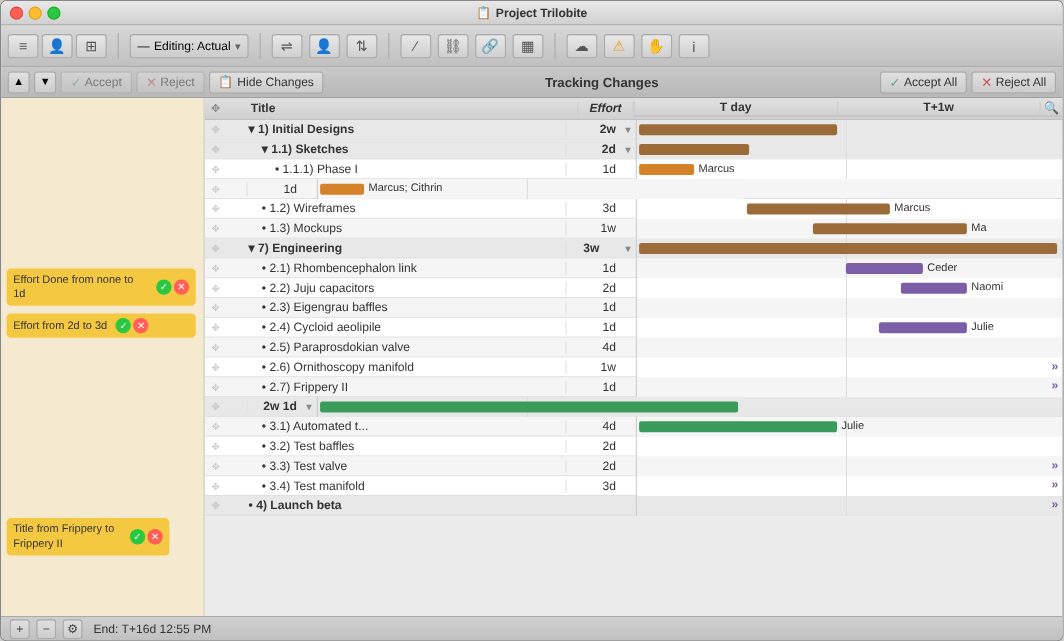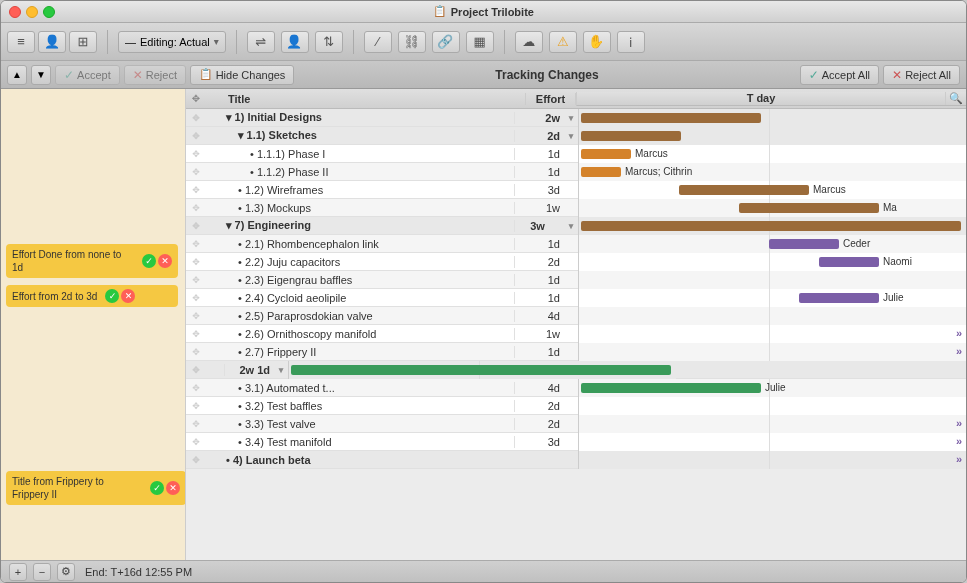--- a/index.html
+++ b/index.html
@@ -262,20 +262,21 @@
       border-right: 1px solid #ccc;
     }
     .col-effort {
       width: 50px;
       padding: 0 4px;
       font-size: 11px;
       font-weight: bold;
       color: #333;
       border-right: 1px solid #ccc;
       text-align: center;
+      font-style: italic;
     }
 
     
     .gantt-header {
       width: 390px;
       flex-shrink: 0;
       display: flex;
       background: linear-gradient(to bottom, #e0e0e0, #d0d0d0);
       border-bottom: 1px solid #bbb;
       border-left: 1px solid #ccc;
@@ -490,38 +491,39 @@
       </div>
 
       <div class="annotation-note" style="top: 196px; left: 5px; width: 172px;">
         <span>Effort from 2d to 3d</span>
         <div class="note-actions">
           <button class="note-btn note-btn-accept">✓</button>
           <button class="note-btn note-btn-reject">✕</button>
         </div>
       </div>
 
-      <div class="annotation-note" style="top: 382px; left: 5px; width: 180px;">
+      <div class="annotation-note" style="top: 382px; left: 5px; width: 148px;">
         <span>Title from Frippery to Frippery II</span>
         <div class="note-actions">
           <button class="note-btn note-btn-accept">✓</button>
           <button class="note-btn note-btn-reject">✕</button>
         </div>
       </div>
     </div>
 
     <div class="table-area">
 
       <div class="table-header">
         <div class="col-handle">✥</div>
         <div class="col-check"></div>
         <div class="col-title">Title</div>
         <div class="col-effort">Effort</div>
         <div class="gantt-header">
           <div class="gantt-col-header">T day</div>
+          <div class="gantt-col-header">T+1w</div>
           <div class="gantt-search">🔍</div>
         </div>
       </div>
 
       <div class="table-body">
         <div style="flex:1; display:flex; flex-direction:column; overflow:hidden;">
 
           <div id="task-rows">
               <div class="task-row group" style="display: flex; height: 18px; align-items: center; border-bottom: 1px solid rgb(224, 224, 224); background: rgb(232, 232, 232);">
                 <div class="row-handle" style="color: rgb(204, 204, 204);">✥</div>
@@ -553,21 +555,20 @@
                 <div style="width: 14px; flex-shrink: 0; text-align: center; font-size: 9px; color: rgb(136, 136, 136);"></div>
                 <div style="width: 388px; flex-shrink: 0; position: relative; height: 18px; border-left: 1px solid rgb(204, 204, 204); background: rgb(255, 255, 255);">
                   <div style="position: absolute; left: 190px; top: 0px; bottom: 0px; width: 1px; background: rgb(221, 221, 221);"></div>
                   <div class="gantt-bar bar-orange" style="left: 2px; width: 50px;"></div>
                   <div class="gantt-label" style="left: 56px;">Marcus</div>
                 </div>
               </div>
               <div class="task-row" style="display: flex; height: 18px; align-items: center; border-bottom: 1px solid rgb(224, 224, 224); background: rgb(245, 245, 245);">
                 <div class="row-handle" style="color: rgb(204, 204, 204);">✥</div>
                 <div class="row-check"></div>
-                <div class="row-title" style="padding-left: 26px; flex: 1 1 0%; font-size: 11px; white-space: nowrap; overflow: hidden; text-overflow: ellipsis; font-weight: normal;">• 1.1.2)  Phase II</div>
                 <div class="row-effort" style="width: 50px; font-size: 11px; text-align: right; padding-right: 4px; flex-shrink: 0; border-left: 1px solid rgb(224, 224, 224);">1d</div>
                 <div style="width: 14px; flex-shrink: 0; text-align: center; font-size: 9px; color: rgb(136, 136, 136);"></div>
                 <div style="width: 388px; flex-shrink: 0; position: relative; height: 18px; border-left: 1px solid rgb(204, 204, 204); background: rgb(245, 245, 245);">
                   <div style="position: absolute; left: 190px; top: 0px; bottom: 0px; width: 1px; background: rgb(221, 221, 221);"></div>
                   <div class="gantt-bar bar-orange" style="left: 2px; width: 40px;"></div>
                   <div class="gantt-label" style="left: 46px;">Marcus; Cithrin</div>
                 </div>
               </div>
               <div class="task-row" style="display: flex; height: 18px; align-items: center; border-bottom: 1px solid rgb(224, 224, 224); background: rgb(255, 255, 255);">
                 <div class="row-handle" style="color: rgb(204, 204, 204);">✥</div>

